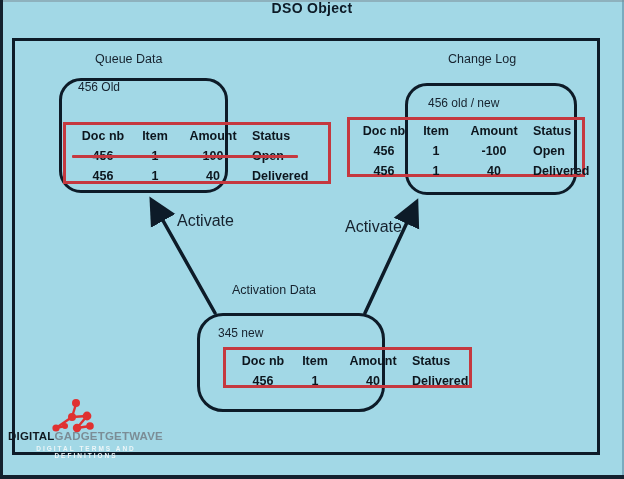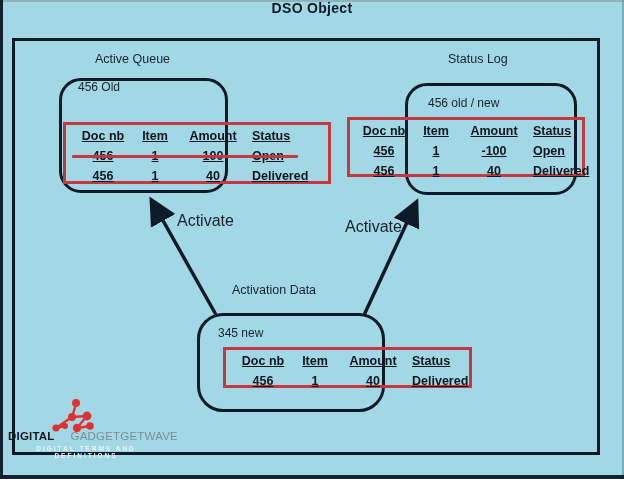--- a/index.html
+++ b/index.html
@@ -57,21 +57,21 @@
   .trow {
     display: grid;
     grid-template-columns: 58px 46px 70px 1fr;
     height: 20px;
     line-height: 19px;
     padding-left: 8px;
     font-size: 12.5px;
     font-weight: bold;
     color: #0d161e;
   }
-  .trow > span { text-align: center; text-decoration: underline; }
+  .trow > span { text-align: center; }
   .trow > span:last-child { text-align: left; padding-left: 4px; }
   .strike-line {
     position: absolute;
     background: #c5383f;
     height: 3px;
     border-radius: 1px;
   }
 
   .activate-label {
     font-size: 16px;
@@ -81,35 +81,35 @@
   svg.overlay {
     position: absolute;
     left: 0; top: 0;
     pointer-events: none;
   }
 
   .logo { left: 6px; top: 394px; width: 170px; }
   .logo-icon { position: absolute; left: 38px; top: 2px; }
   .brand { position: absolute; left: 2px; top: 36px; width: 166px; font-size: 11.5px; letter-spacing: 0.2px; white-space: nowrap; }
   .brand-bold { font-weight: bold; color: #10181f; }
-  .brand-light { font-weight: normal; color: #7b8d96; margin-left: 16px; }
+  .brand-light { font-weight: bold; color: #7b8d96; }
   .tagline { position: absolute; left: 10px; top: 51px; width: 140px; text-align: center;
              font-size: 6.5px; line-height: 7px; letter-spacing: 2px; color: #edf6f8; font-weight: bold; }
 </style>
 </head>
 <body>
 
 <div id="page">
 
   <div class="abs page-title">DSO Object</div>
 
   <div class="abs main-box"></div>
 
-  <div class="abs section-label" style="left:95px; top:52px;">Active Queue</div>
-  <div class="abs section-label" style="left:448px; top:52px;">Status Log</div>
+  <div class="abs section-label" style="left:95px; top:52px;">Queue Data</div>
+  <div class="abs section-label" style="left:448px; top:52px;">Change Log</div>
 
   <div class="abs rounded-box" style="left:59px; top:78px; width:169px; height:115px;"></div>
   <div class="abs box-label" style="left:78px; top:80px;">456 Old</div>
 
   <div class="abs rtable" style="left:63px; top:122px; width:268px; height:62px;">
     <div class="trow">
       <span>Doc nb</span>
       <span>Item</span>
       <span>Amount</span>
       <span>Status</span>

